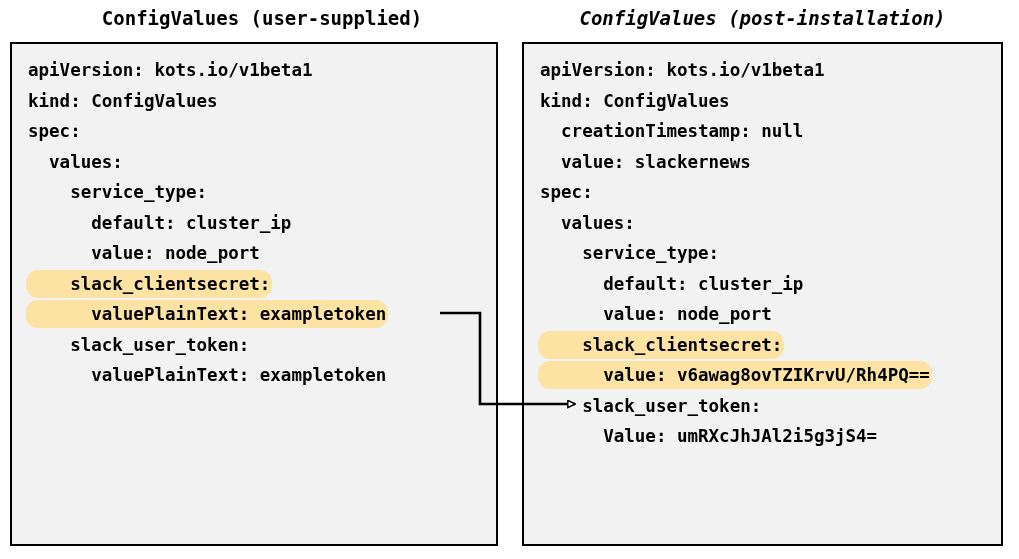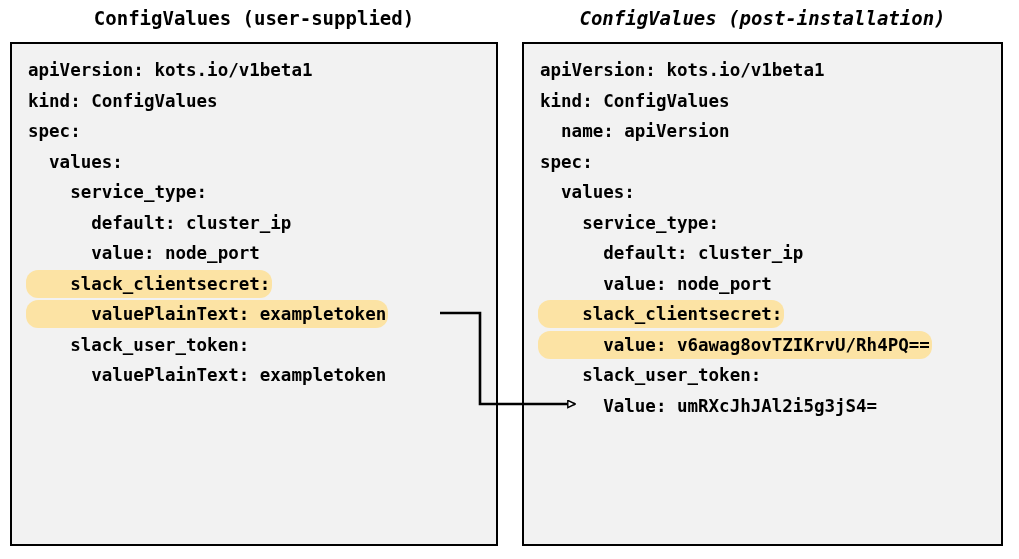--- a/index.html
+++ b/index.html
@@ -19,21 +19,21 @@
     position: absolute;
     top: 7px;
     font-family: "DejaVu Sans Mono", "Liberation Mono", monospace;
     font-size: 19px;
     font-weight: bold;
     color: #000000;
     text-align: center;
     letter-spacing: 0px;
     white-space: pre;
   }
-  #title-left  { left: 10px;  width: 488px; text-align: center; }
+  #title-left  { left: 18px;  width: 488px; text-align: center; }
   #title-right { left: 522px; width: 481px; font-style: italic; }
 
   .code-box {
     position: absolute;
     top: 42px;
     background: #f2f2f2;
     border: 2px solid #000000;
     box-sizing: border-box;
     overflow: hidden;
   }
@@ -100,21 +100,22 @@
       <div class="code-line"><span class="txt">      valuePlainText: exampletoken</span></div>
     </div>
 </div>
 
 <div class="panel-title" id="title-right">ConfigValues (post-installation)</div>
 
 <div class="code-box" id="box-right">
   <div class="code-lines" id="lines-right">
       <div class="code-line"><span class="txt">apiVersion: kots.io/v1beta1</span></div>
       <div class="code-line"><span class="txt">kind: ConfigValues</span></div>
-      <div class="code-line"><span class="txt">  name: apiVersion</span></div>
+      <div class="code-line"><span class="txt">  creationTimestamp: null</span></div>
+      <div class="code-line"><span class="txt">  value: slackernews</span></div>
       <div class="code-line"><span class="txt">spec:</span></div>
       <div class="code-line"><span class="txt">  values:</span></div>
       <div class="code-line"><span class="txt">    service_type:</span></div>
       <div class="code-line"><span class="txt">      default: cluster_ip</span></div>
       <div class="code-line"><span class="txt">      value: node_port</span></div>
       <div class="code-line hl"><span class="txt">    slack_clientsecret:</span></div>
       <div class="code-line hl"><span class="txt">      value: v6awag8ovTZIKrvU/Rh4PQ==</span></div>
       <div class="code-line"><span class="txt">    slack_user_token:</span></div>
       <div class="code-line"><span class="txt">      Value: umRXcJhJAl2i5g3jS4=</span></div>
     </div>

